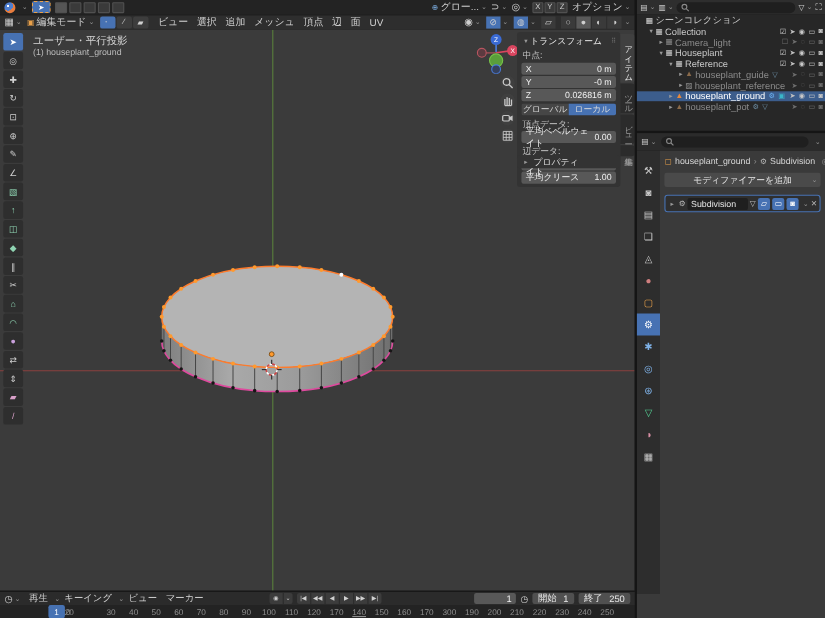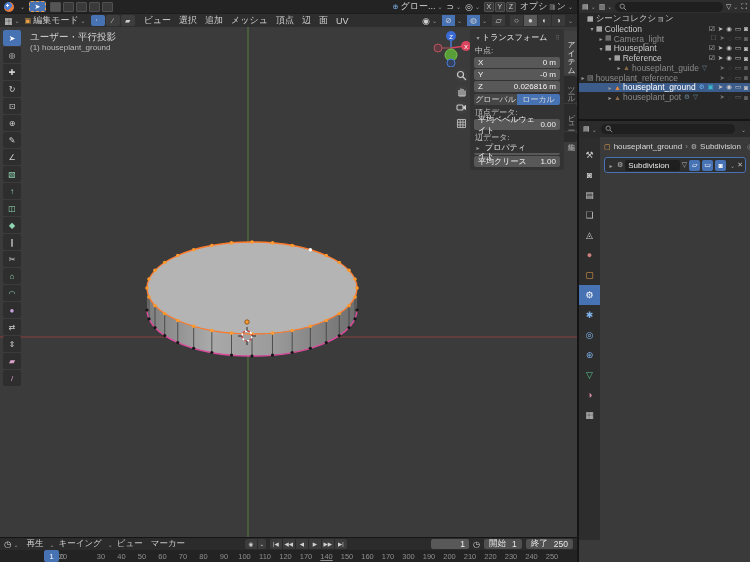--- a/index.html
+++ b/index.html
@@ -462,21 +462,21 @@
         <span class="oicon" style="color: rgb(138, 106, 74);">▲</span>
         <span class="lbl">houseplant_guide</span>
         <span style="font-size: 6.5px; margin-left: 3px; color: rgb(106, 138, 160);">▽</span>
         <span class="toggles">
           <span style="color: rgb(110, 110, 110);">➤</span>
           <span style="color: rgb(110, 110, 110);">◌</span>
           <span style="color: rgb(110, 110, 110);">▭</span>
           <span style="color: rgb(110, 110, 110);">◙</span>
         </span>
       </div>
-      <div class="orow dim" style="">
+      <div class="orow dim" style="padding-left: 36px;">
         <span class="arrow">▸</span>
         <span class="oicon" style="color: rgb(138, 138, 138);">▨</span>
         <span class="lbl">houseplant_reference</span>
         <span class="toggles">
           <span style="color: rgb(110, 110, 110);">➤</span>
           <span style="color: rgb(110, 110, 110);">◌</span>
           <span style="color: rgb(110, 110, 110);">▭</span>
           <span style="color: rgb(110, 110, 110);">◙</span>
         </span>
       </div>
@@ -544,20 +544,24 @@
 
 <div id="props-main" class="abs">
   <div id="breadcrumb">
     <span style="color:#e8a04a;font-size:7px">▢</span>
     <span>houseplant_ground</span>
     <span style="color:#888">›</span>
     <span style="color:#b8b8b8;font-size:7px">⚙</span>
     <span>Subdivision</span>
     <span style="flex:1"></span>
     <span style="color:#9a9a9a;font-size:7px">◎</span>
+  </div>
+  <div id="add-mod">
+    <span>モディファイアーを追加</span>
+      <span class="v">⌄</span>
   </div>
   <div id="mod-panel">
     <span class="arrow">▸</span>
     <span style="color:#b8b8b8;font-size:7px">⚙</span>
     <div id="mod-name">Subdivision</div>
     <span style="color:#b8b8b8;font-size:7px">▽</span>
     <div class="modtoggle">▱</div>
     <div class="modtoggle">▭</div>
     <div class="modtoggle">◙</div>
     <span class="v">⌄</span>

